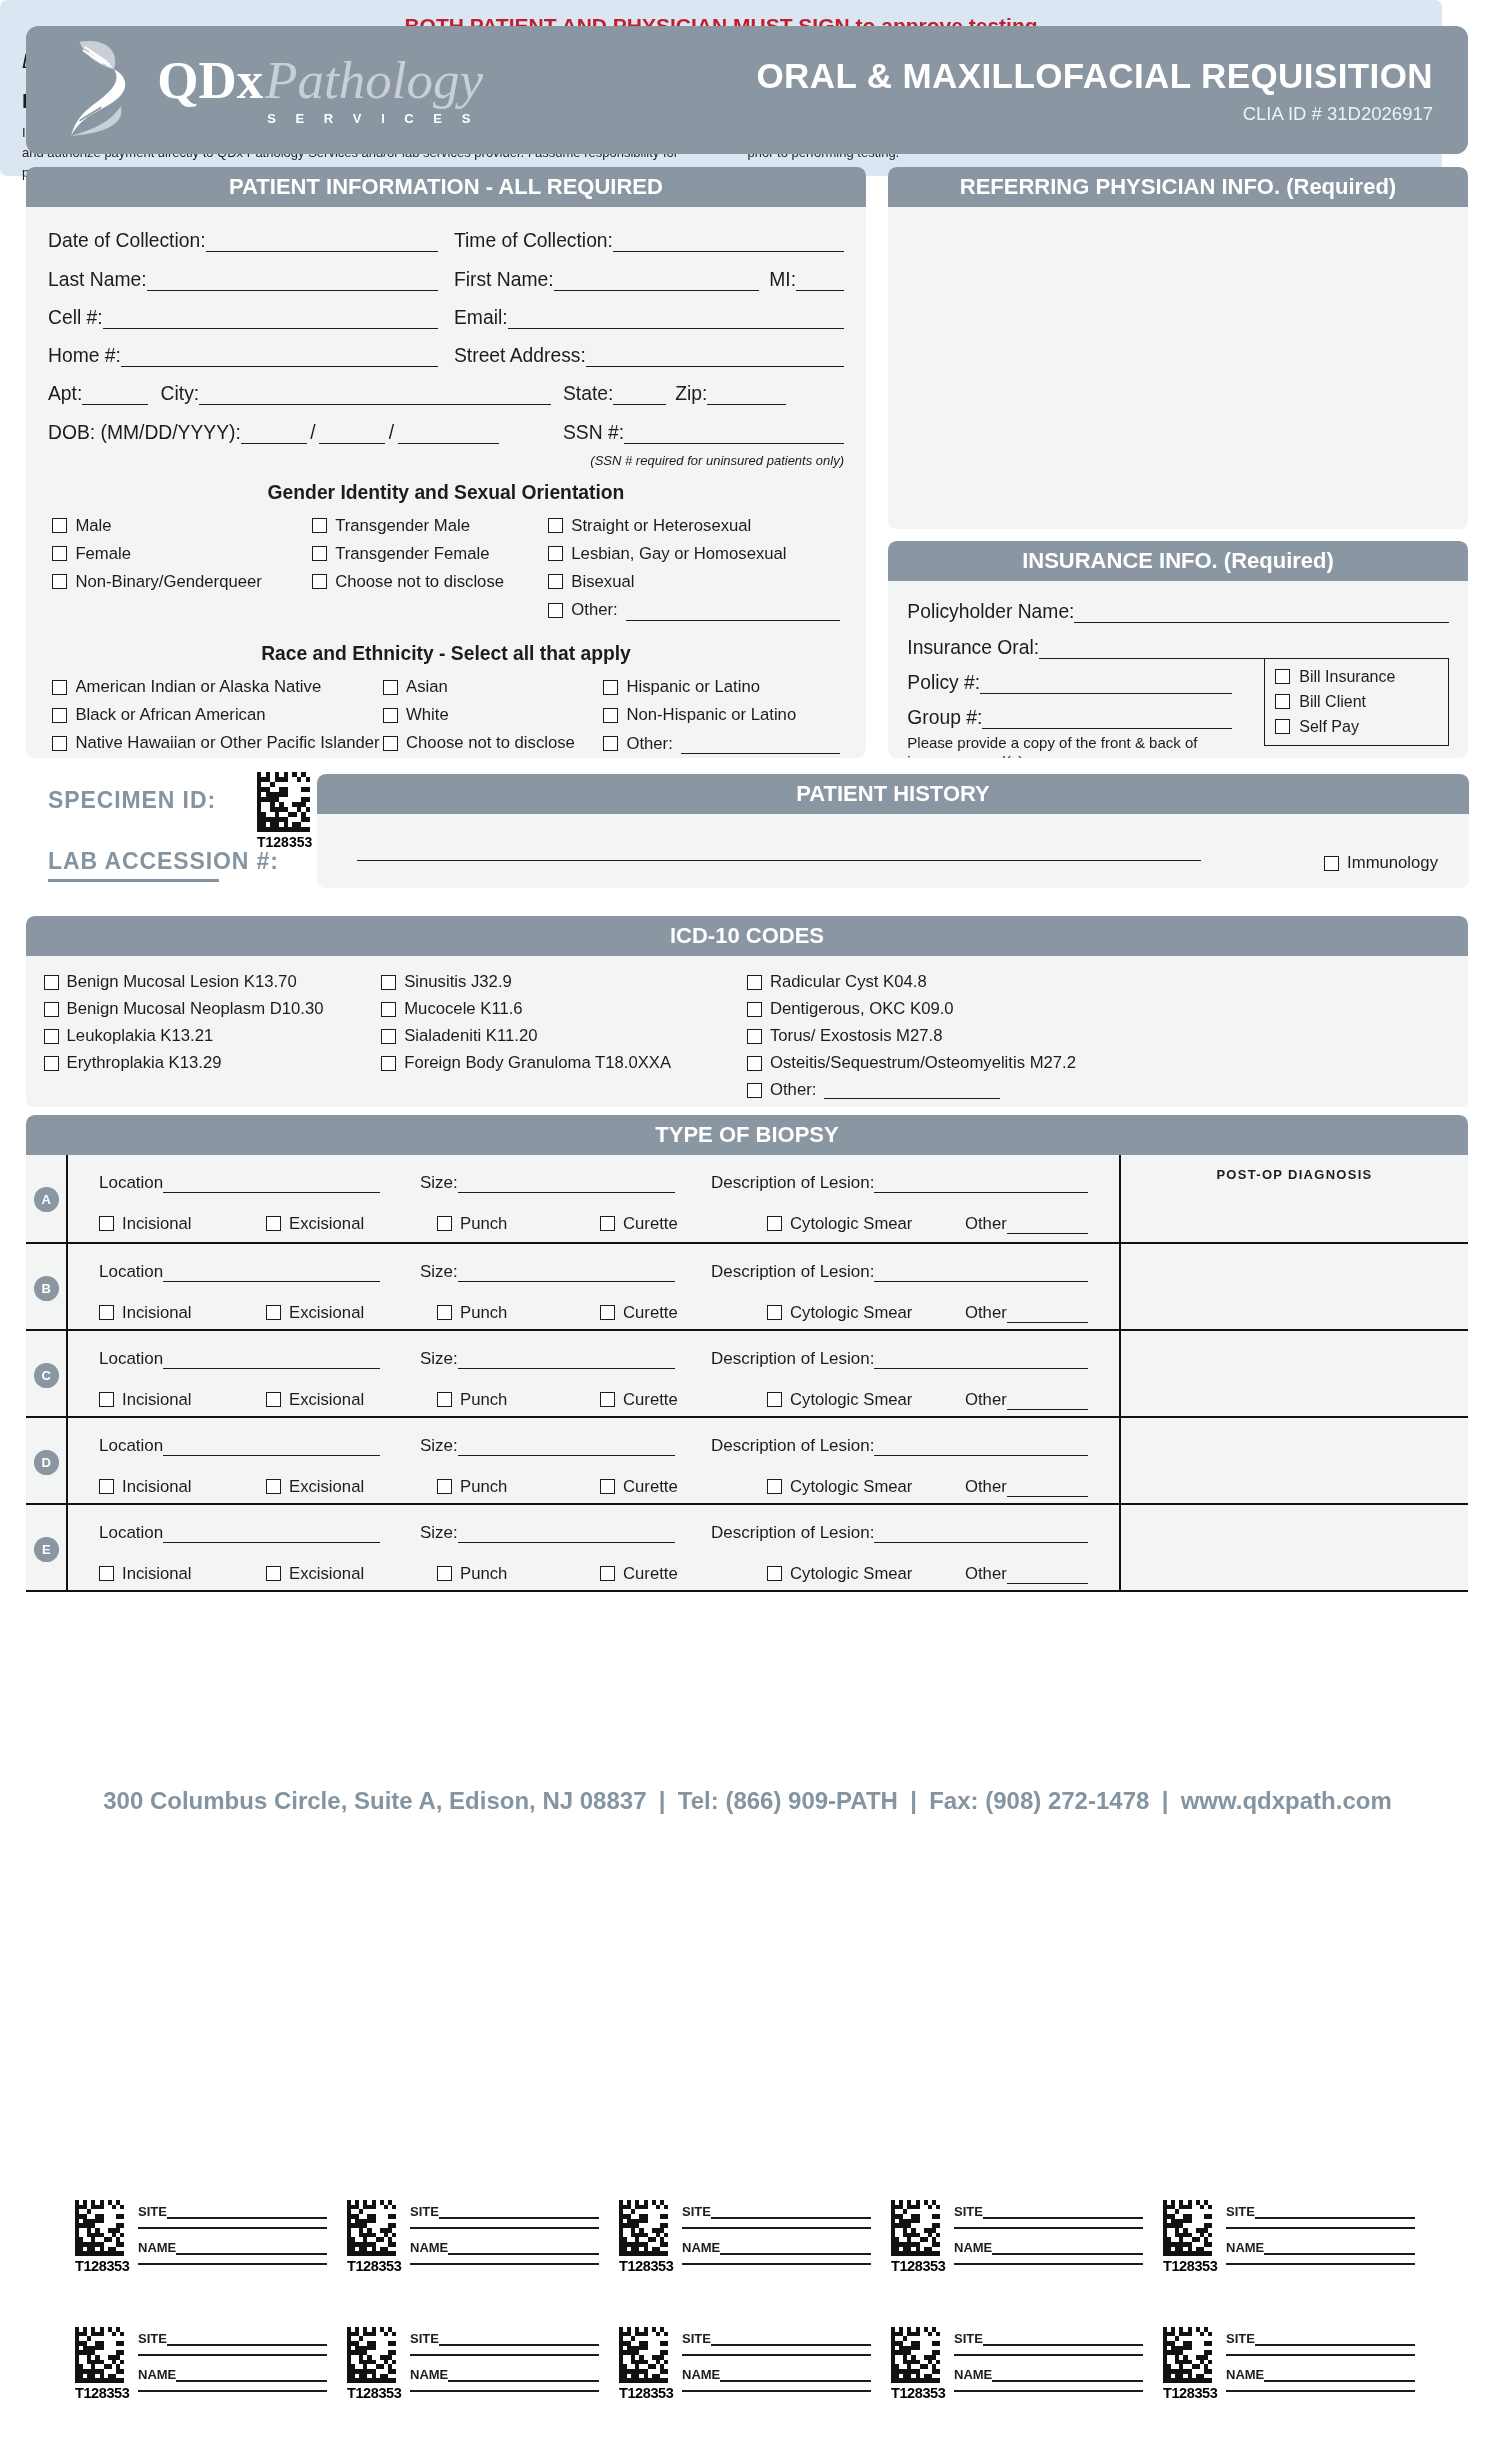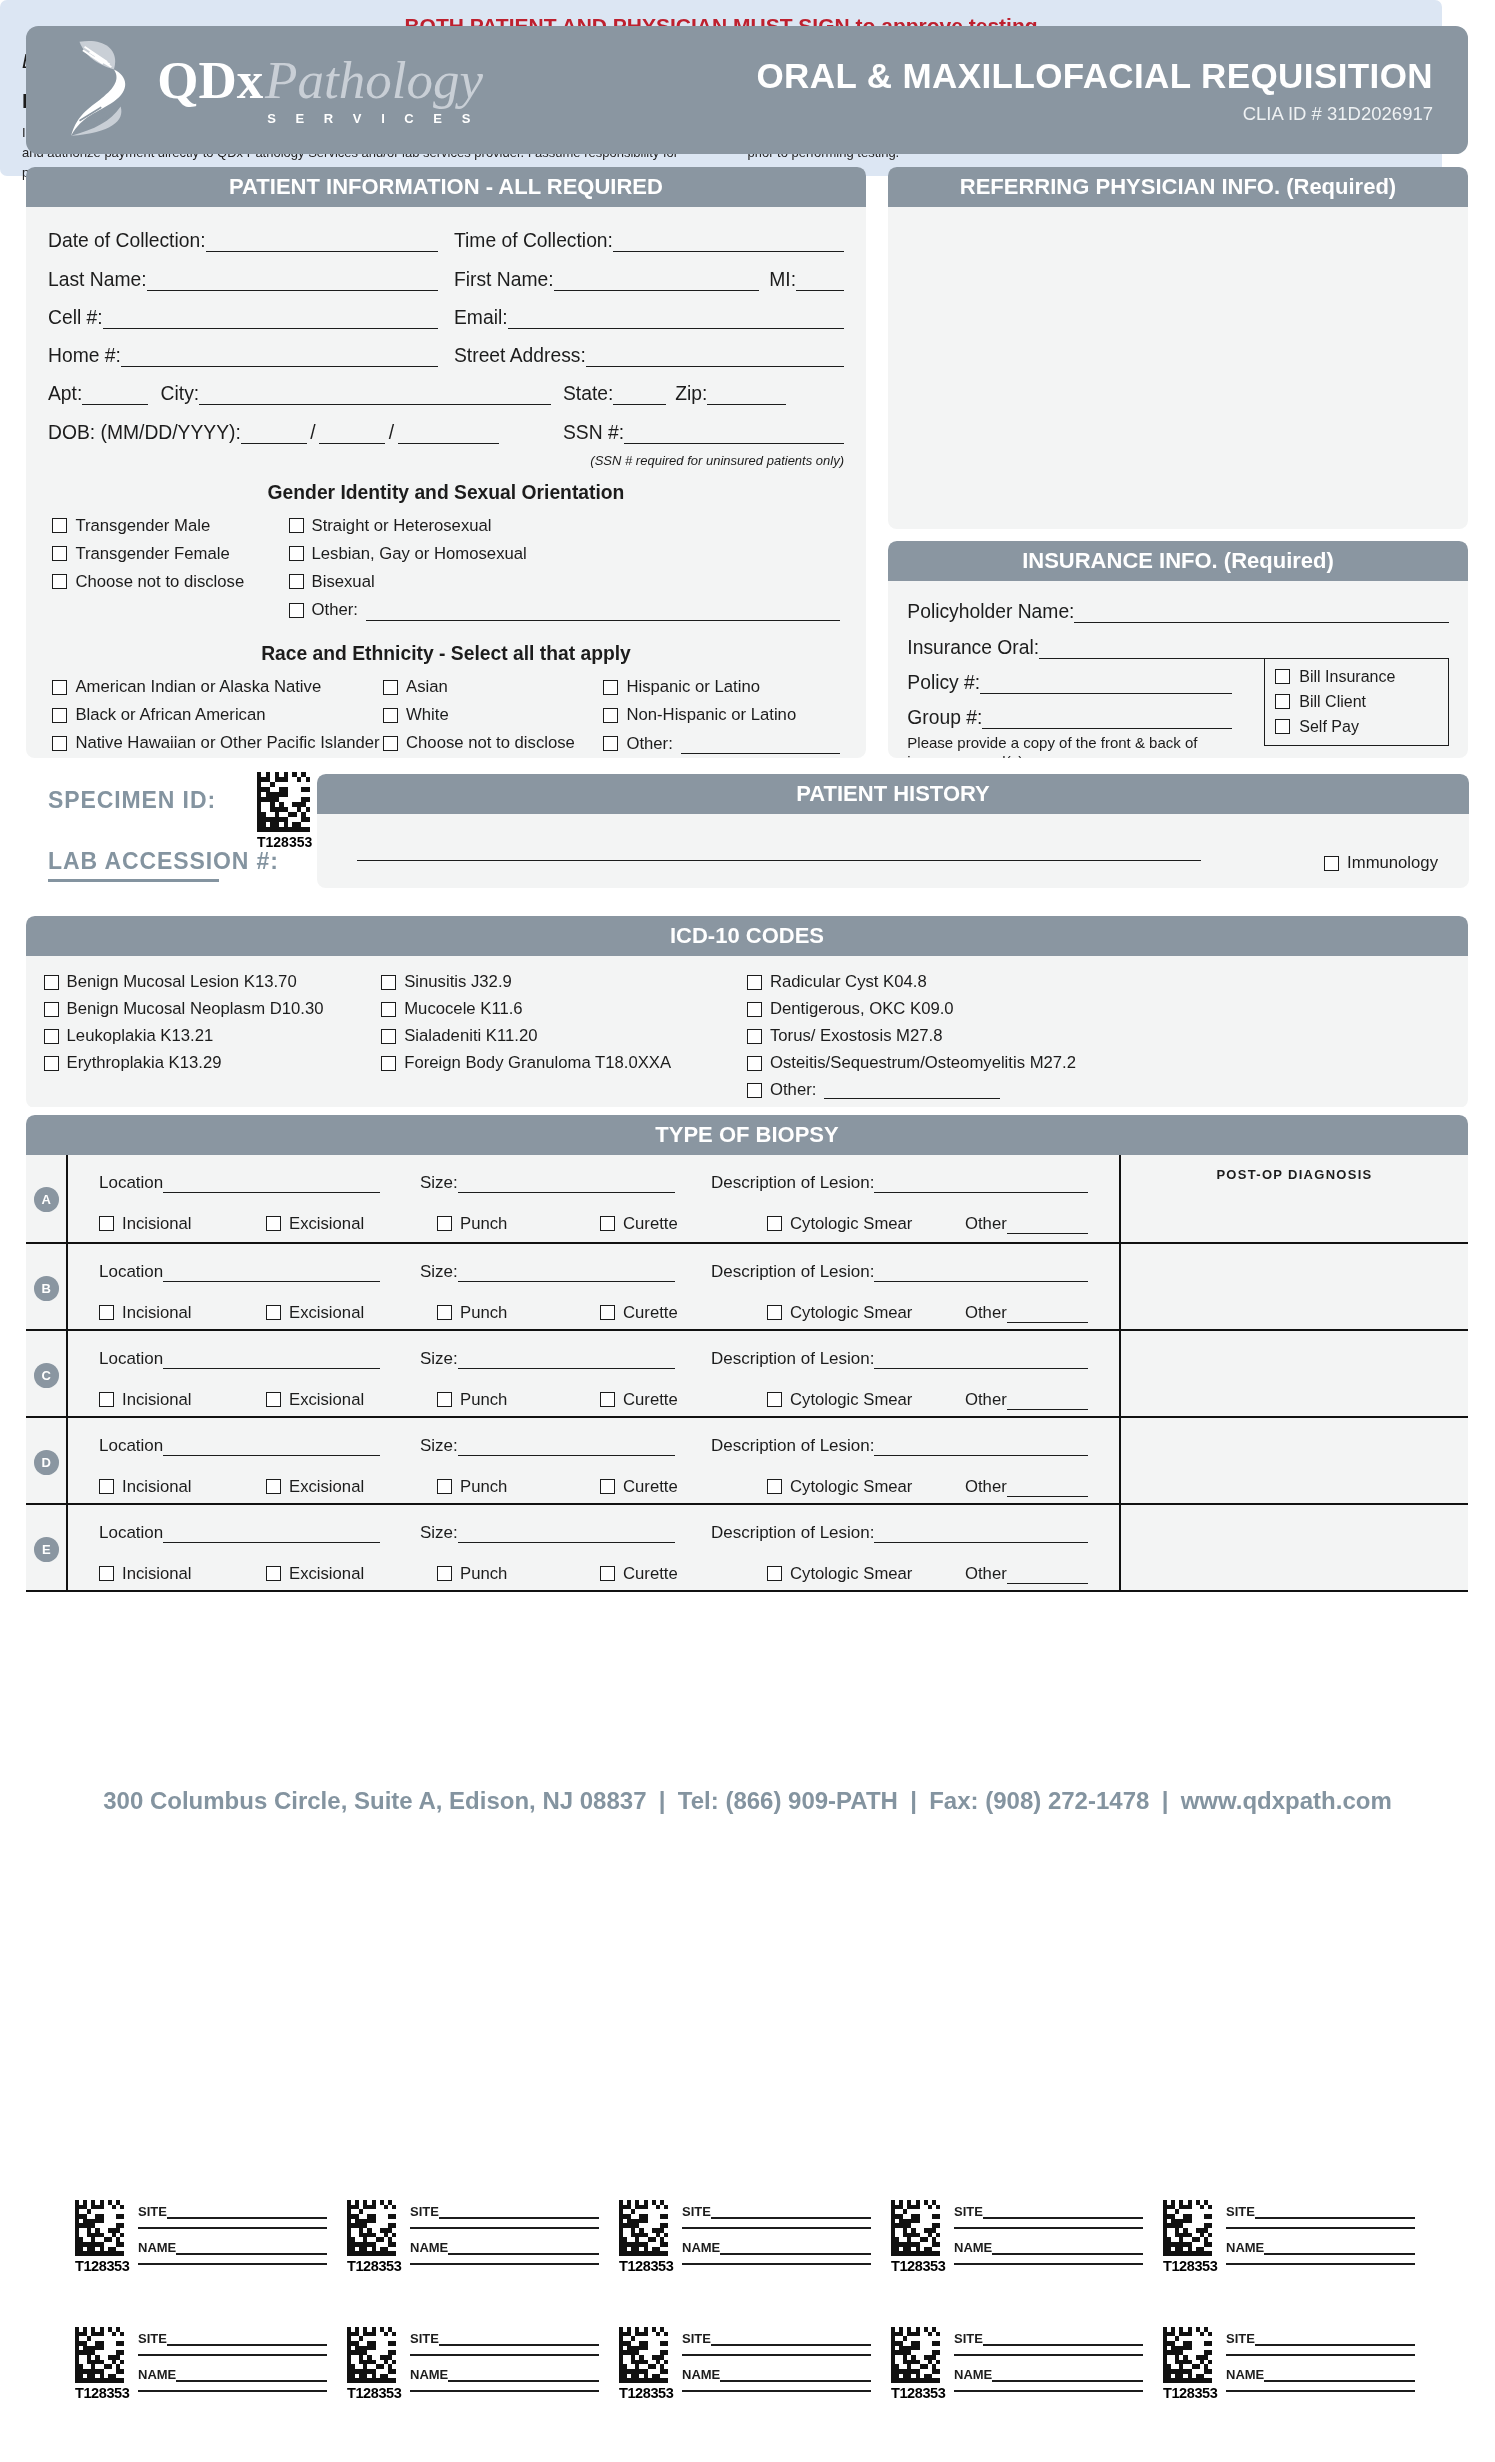--- a/index.html
+++ b/index.html
@@ -234,20 +234,34 @@
             <span class="ul w115"></span>
           </div>
         <div class="rgrp">
             <span class="flab">SSN #:</span>
             <span class="ul flexline"></span>
           </div>
       </div>
       <div class="ssn-note">(SSN # required for uninsured patients only)</div>
       <div class="sub-title">Gender Identity and Sexual Orientation</div>
       <div class="cbgrid" id="gender-grid">
+          <div class="gcol1">
+            <div class="cbrow">
+              <span class="cb"></span>
+              <span class="cbtxt">Male</span>
+            </div>
+            <div class="cbrow">
+              <span class="cb"></span>
+              <span class="cbtxt">Female</span>
+            </div>
+            <div class="cbrow">
+              <span class="cb"></span>
+              <span class="cbtxt">Non-Binary/Genderqueer</span>
+            </div>
+          </div>
           <div class="gcol2">
             <div class="cbrow">
               <span class="cb"></span>
               <span class="cbtxt">Transgender Male</span>
             </div>
             <div class="cbrow">
               <span class="cb"></span>
               <span class="cbtxt">Transgender Female</span>
             </div>
             <div class="cbrow">

